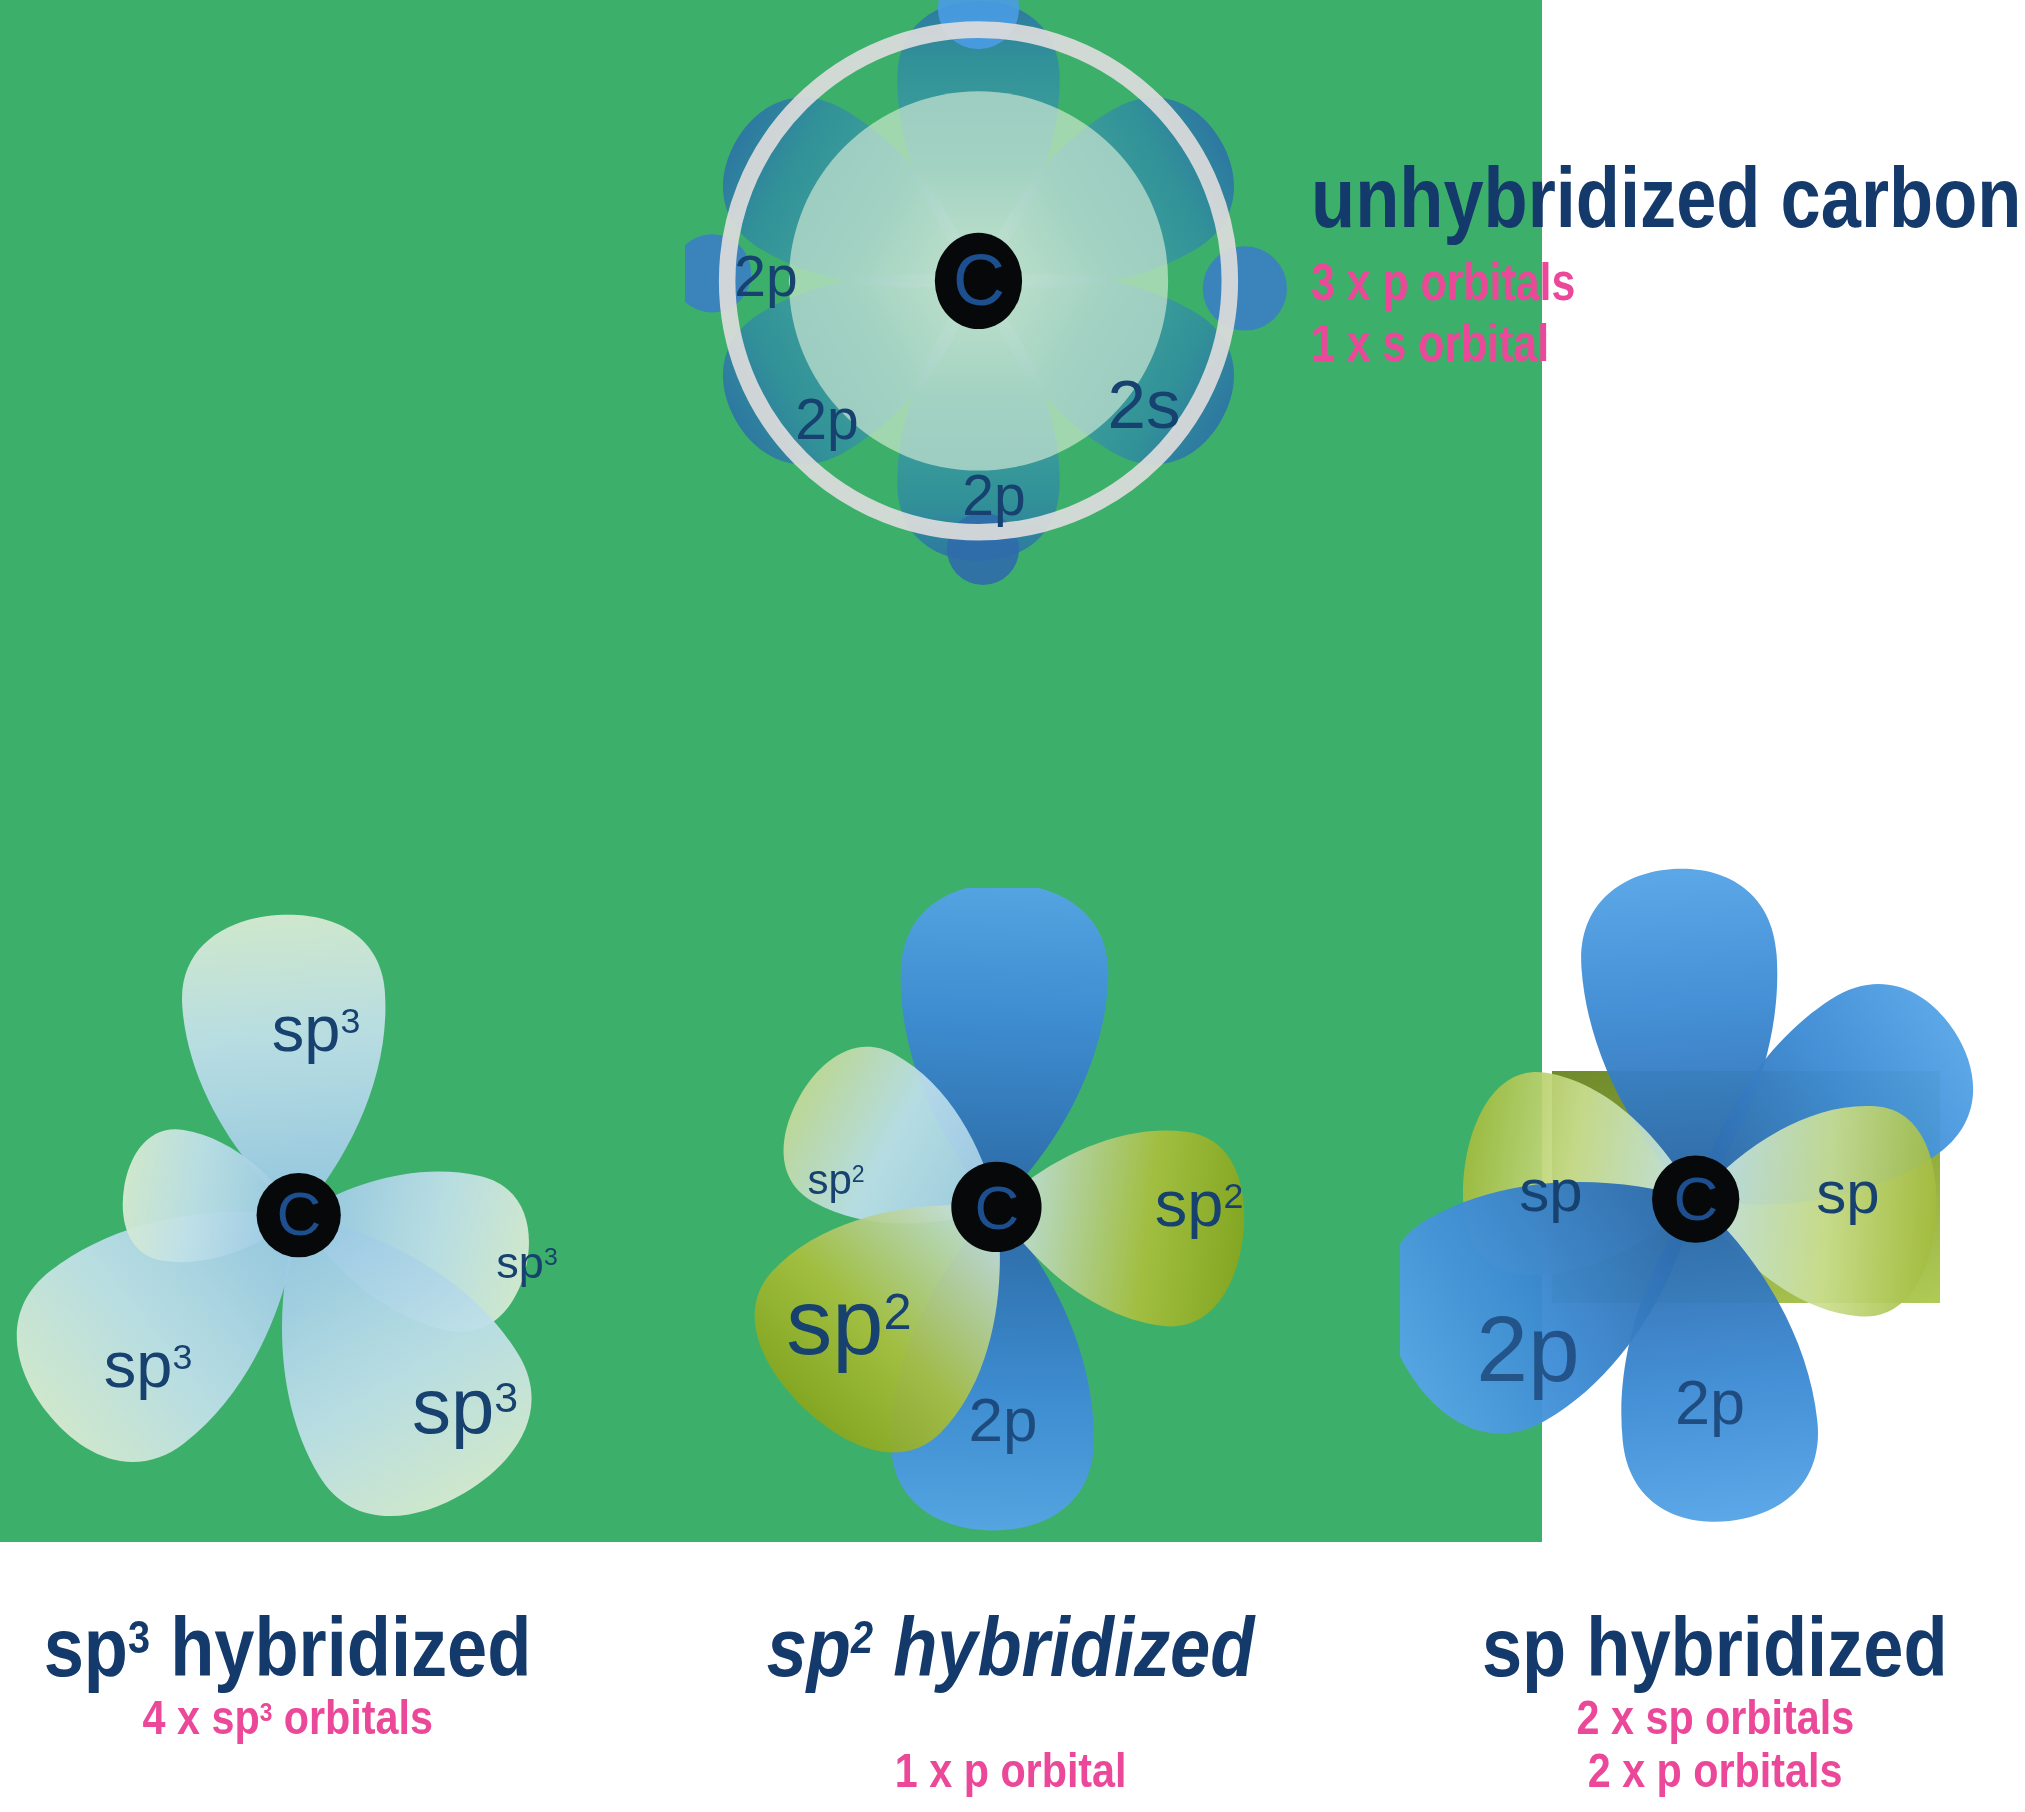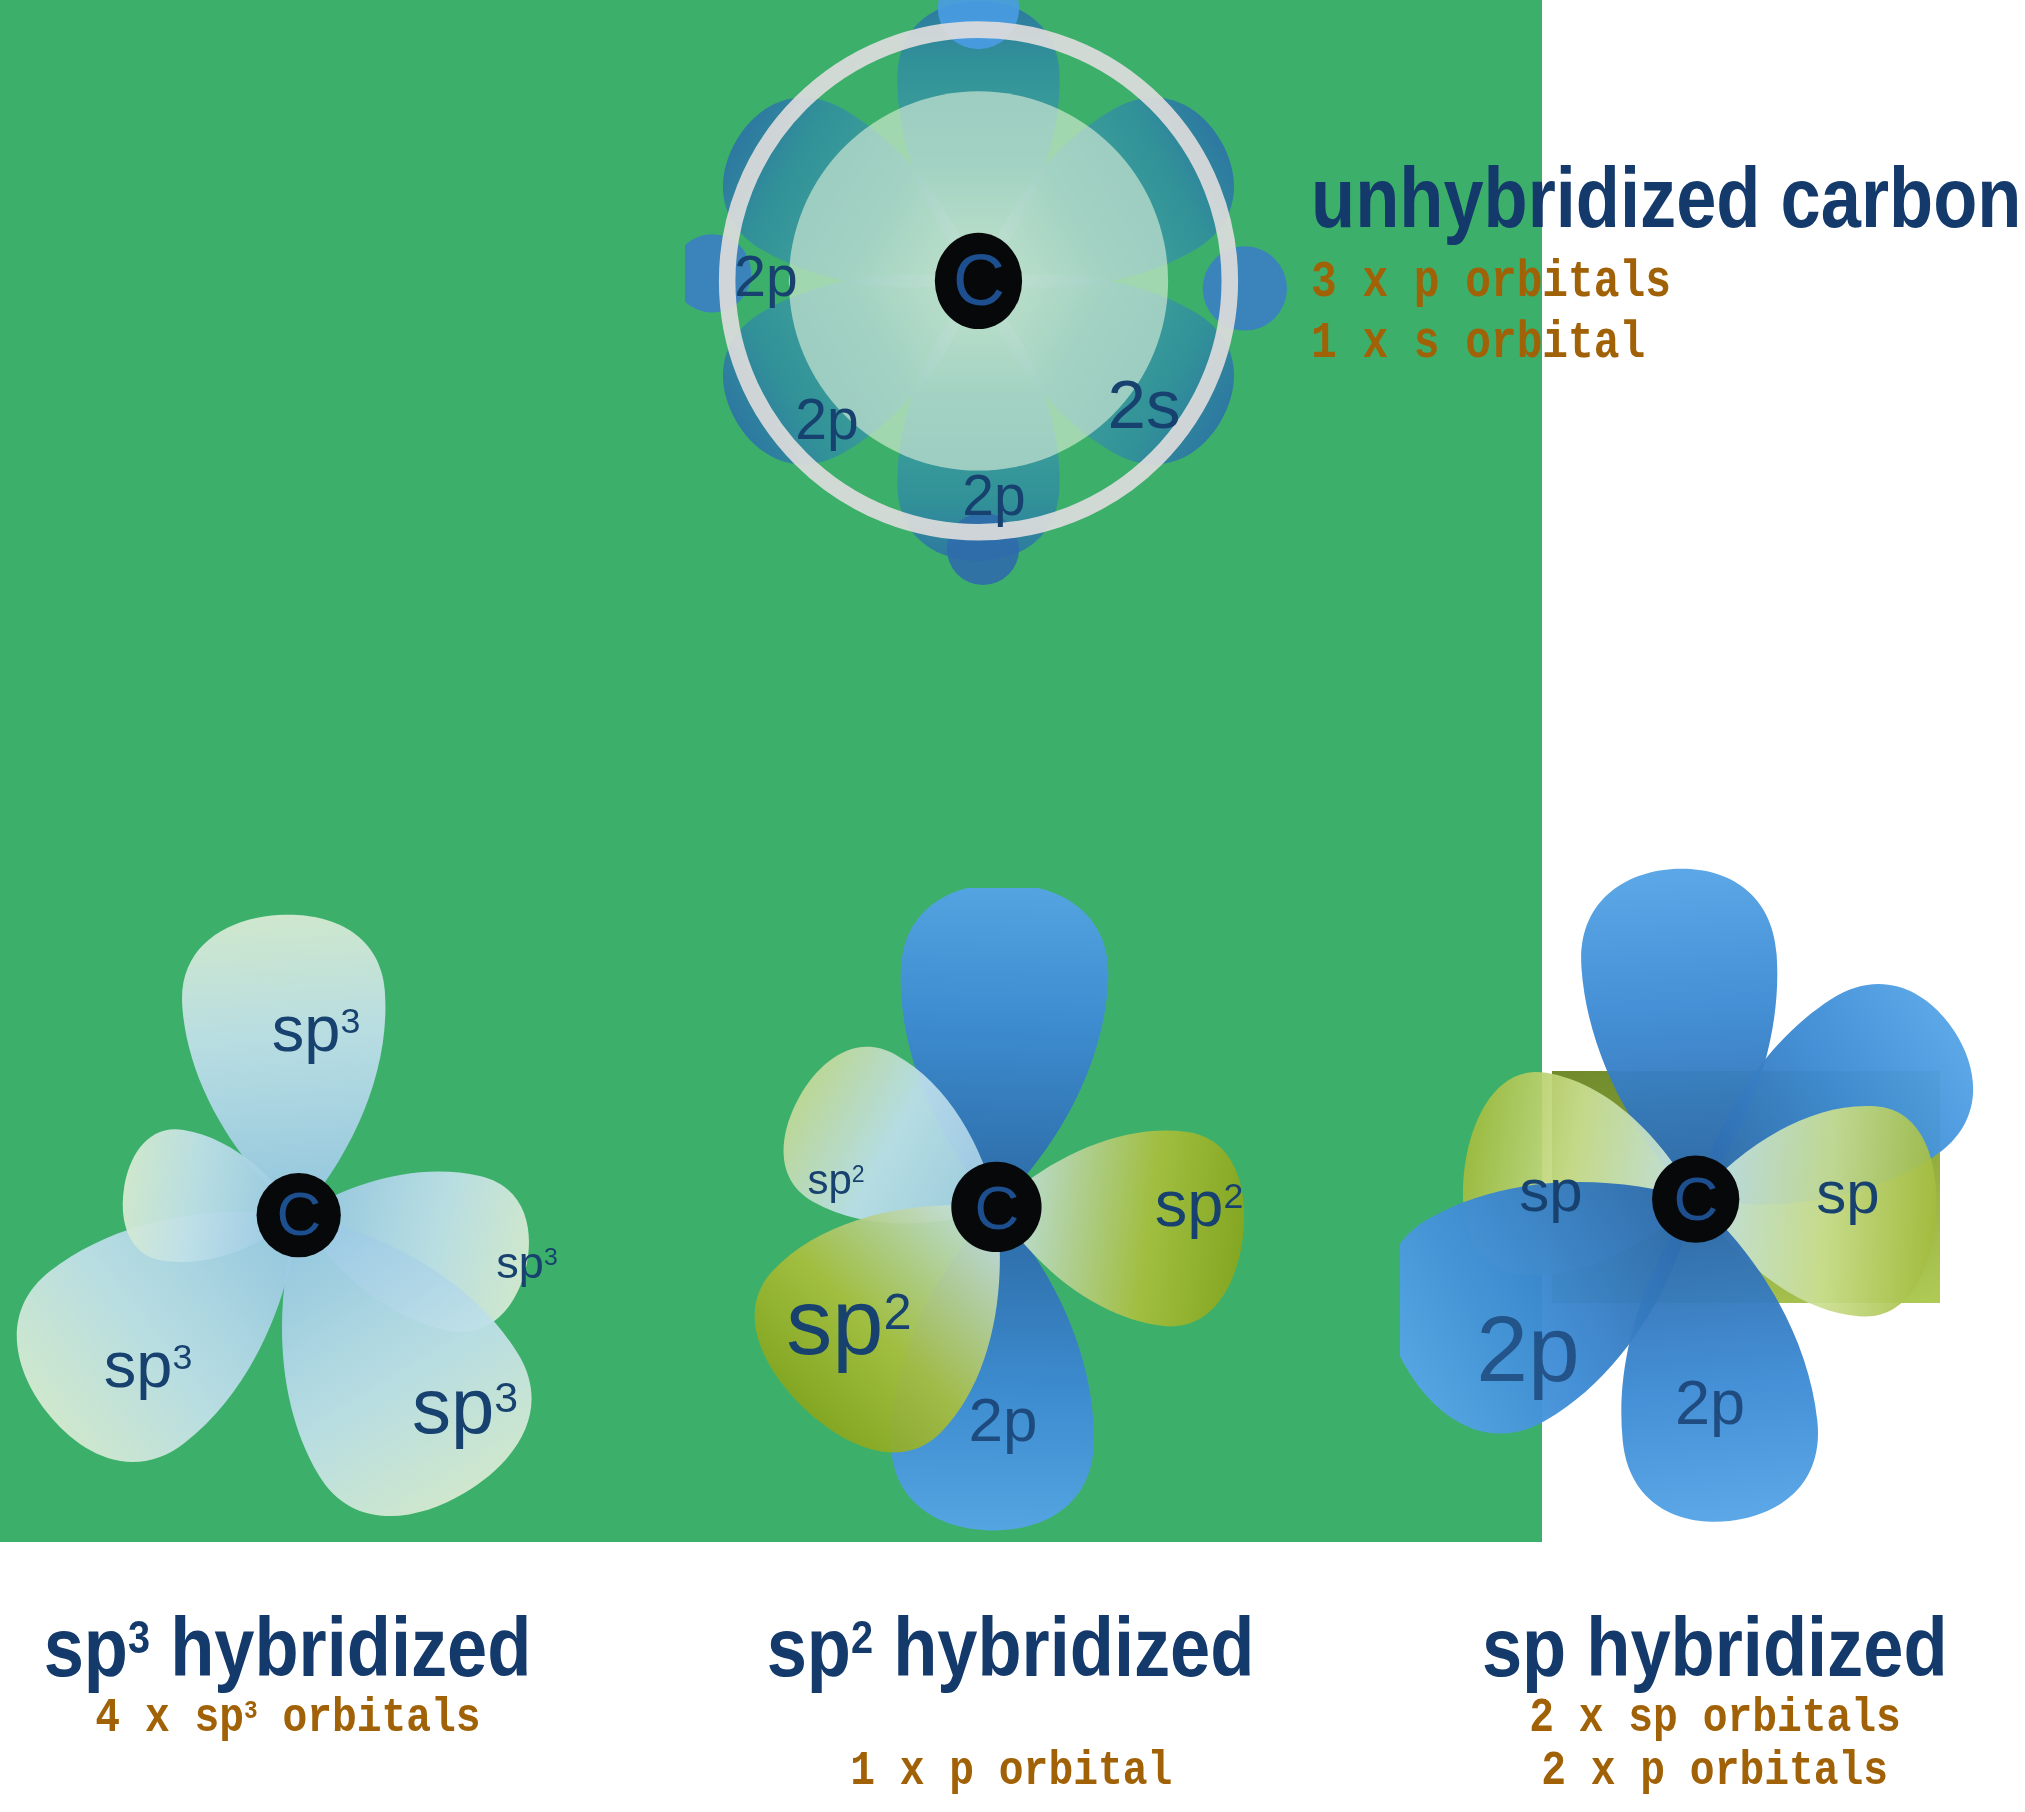--- a/index.html
+++ b/index.html
@@ -19,21 +19,21 @@
     font-weight:normal;color:#17416f;white-space:nowrap;line-height:1;
   }
   .olabel .sup{font-size:.55em;vertical-align:.5em;}
   .nucleus-label{color:#1d4f8e;}
   .title-block span, .cap-main span, .cap-sub span{white-space:nowrap;}
   .tline{position:absolute;line-height:1;font-weight:bold;white-space:nowrap;}
   .squeeze-l{display:inline-block;transform:scaleX(.84);transform-origin:left center;}
   .caption-col{position:absolute;width:678px;text-align:center;line-height:1;}
   .squeeze-c{display:inline-block;transform:scaleX(.86);transform-origin:center center;}
   .navy{color:#143a6c;}
-  .lblue{color:#a16207;font-family:Liberation Mono, monospace;}
+  .lblue{color:#ec4899;}
   .cap-main{font-size:84px;font-weight:bold;}
   .cap-sub{font-size:48px;font-weight:bold;}
   .cap-sub .sup, .cap-main .sup{font-size:.55em;vertical-align:.5em;}
 </style>
 </head>
 <body>
 
 <div class="stage">
 
   <div class="green-bg"></div>
@@ -171,21 +171,21 @@
     <span class="squeeze-l">1 x s orbital</span>
   </div>
 
   <div class="caption-col cap-main navy" style="left:-51px;top:1605px;">
     <span class="squeeze-c"><span>sp</span><span class="sup">3</span><span> hybridized</span></span>
   </div>
   <div class="caption-col cap-sub lblue" style="left:-51px;top:1694px;">
     <span class="squeeze-c"><span>4 x sp</span><span class="sup">3</span><span> orbitals</span></span>
   </div>
 
-  <div class="caption-col cap-main navy" style="left:672px;top:1605px;">
+  <div class="caption-col cap-main navy" style="left:672px;top:1605px;font-style:italic;">
     <span class="squeeze-c"><span>sp</span><span class="sup">2</span><span> hybridized</span></span>
   </div>
   <div class="caption-col cap-sub lblue" style="left:672px;top:1747px;">
     <span class="squeeze-c"><span>1 x p orbital</span></span>
   </div>
 
   <div class="caption-col cap-main navy" style="left:1376px;top:1605px;">
     <span class="squeeze-c"><span>sp hybridized</span></span>
   </div>
   <div class="caption-col cap-sub lblue" style="left:1376px;top:1694px;">

